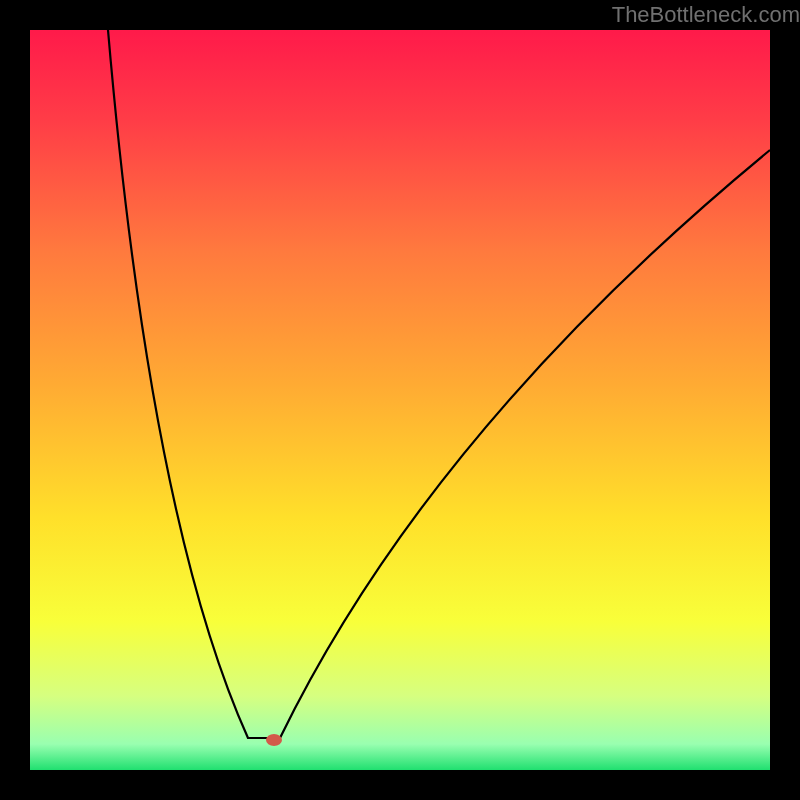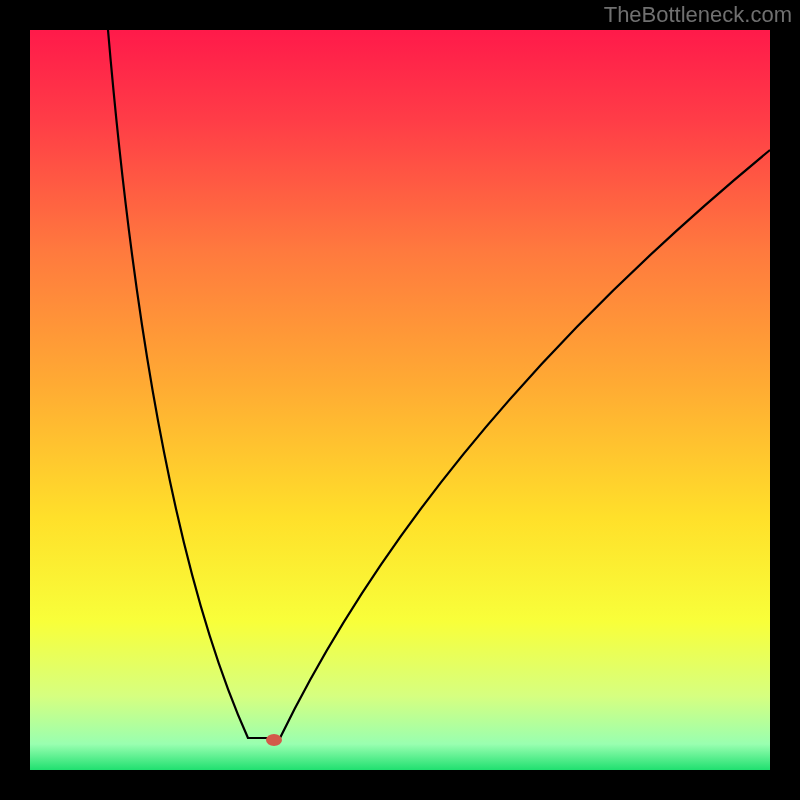--- a/index.html
+++ b/index.html
@@ -1,18 +1,18 @@
 <!DOCTYPE html>
 <html><head>
 <meta charset="utf-8">
 <style>
   html, body { margin: 0; padding: 0; width: 800px; height: 800px; overflow: hidden;
                font-family: Arial, Helvetica, sans-serif; background: #000; }
   #stage { position: relative; width: 800px; height: 800px; }
-  #attrib { position: absolute; top: 2px; right: 8px; font-size: 22px; font-weight: 400; }
+  #attrib { position: absolute; top: 2px; right: 0; font-size: 22px; font-weight: 400; }
   svg { display: block; }
 </style>
 </head>
 <body>
 
 <div id="stage">
   <svg id="svg" width="800" height="800" viewBox="0 0 800 800">
     <defs>
       <linearGradient id="bg" x1="0" y1="0" x2="0" y2="1">
           <stop offset="0%" stop-color="#ff1a4a"></stop>

